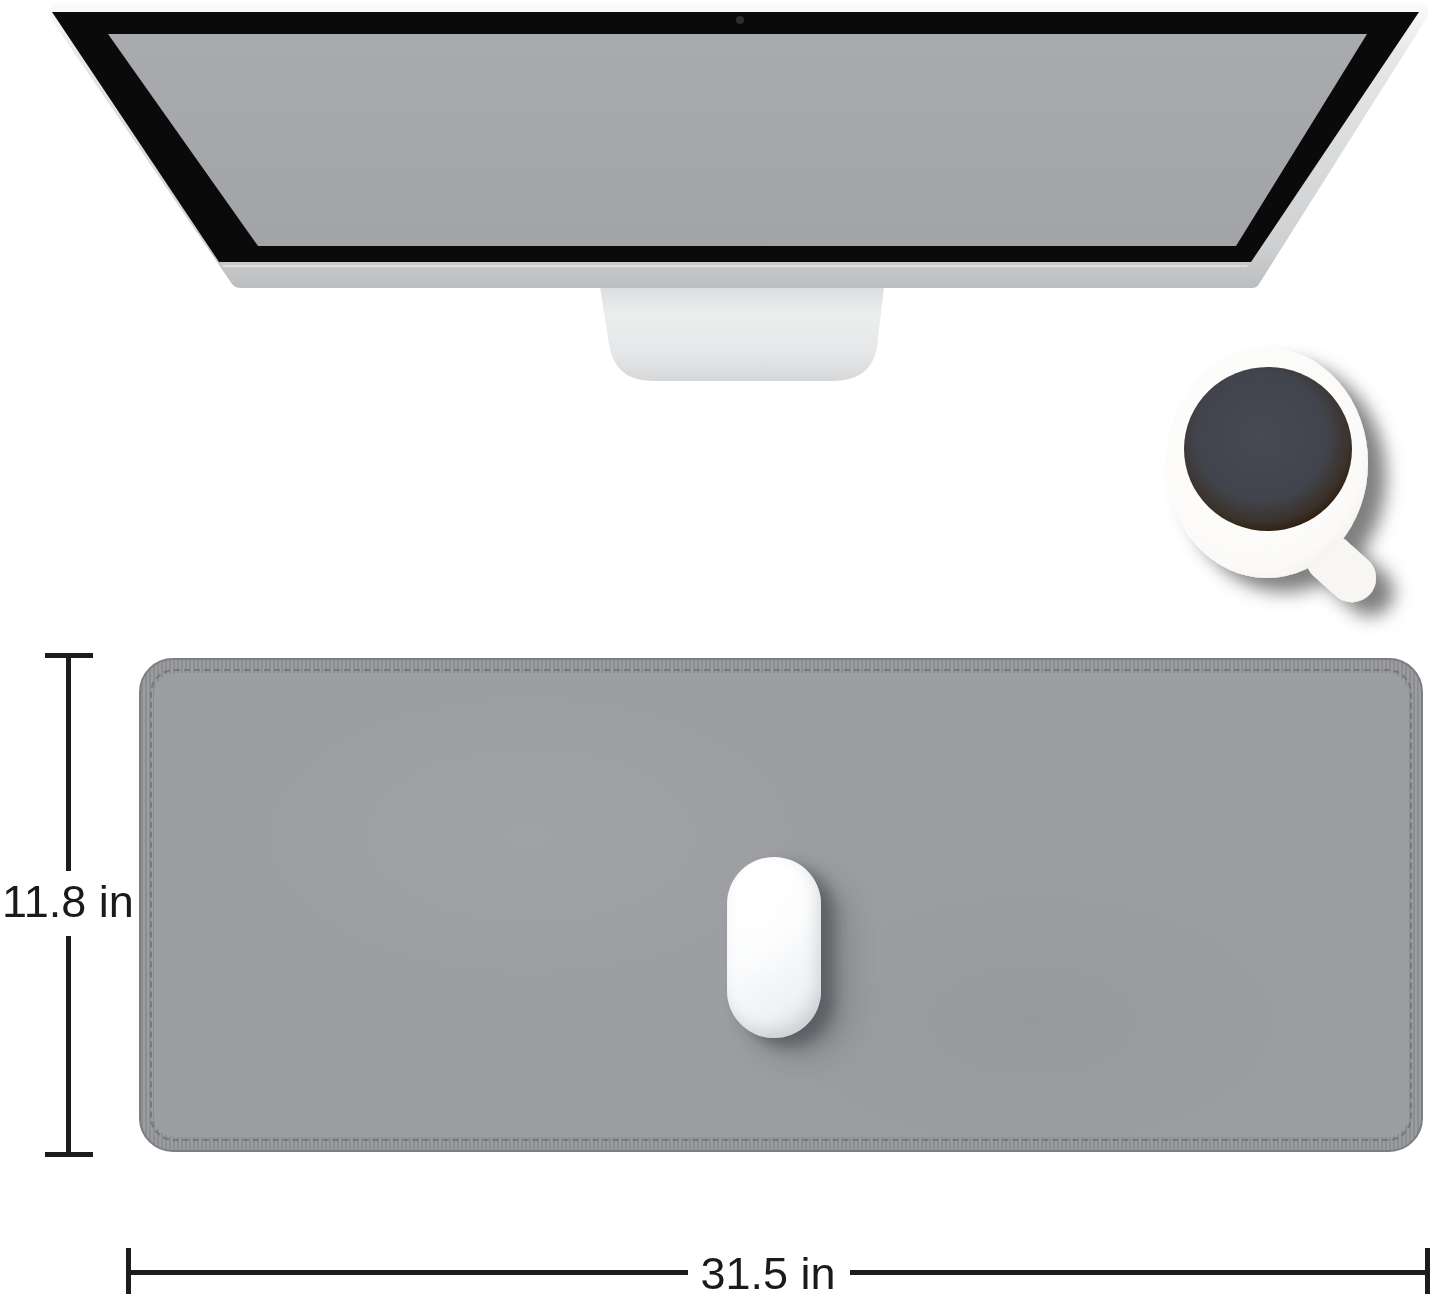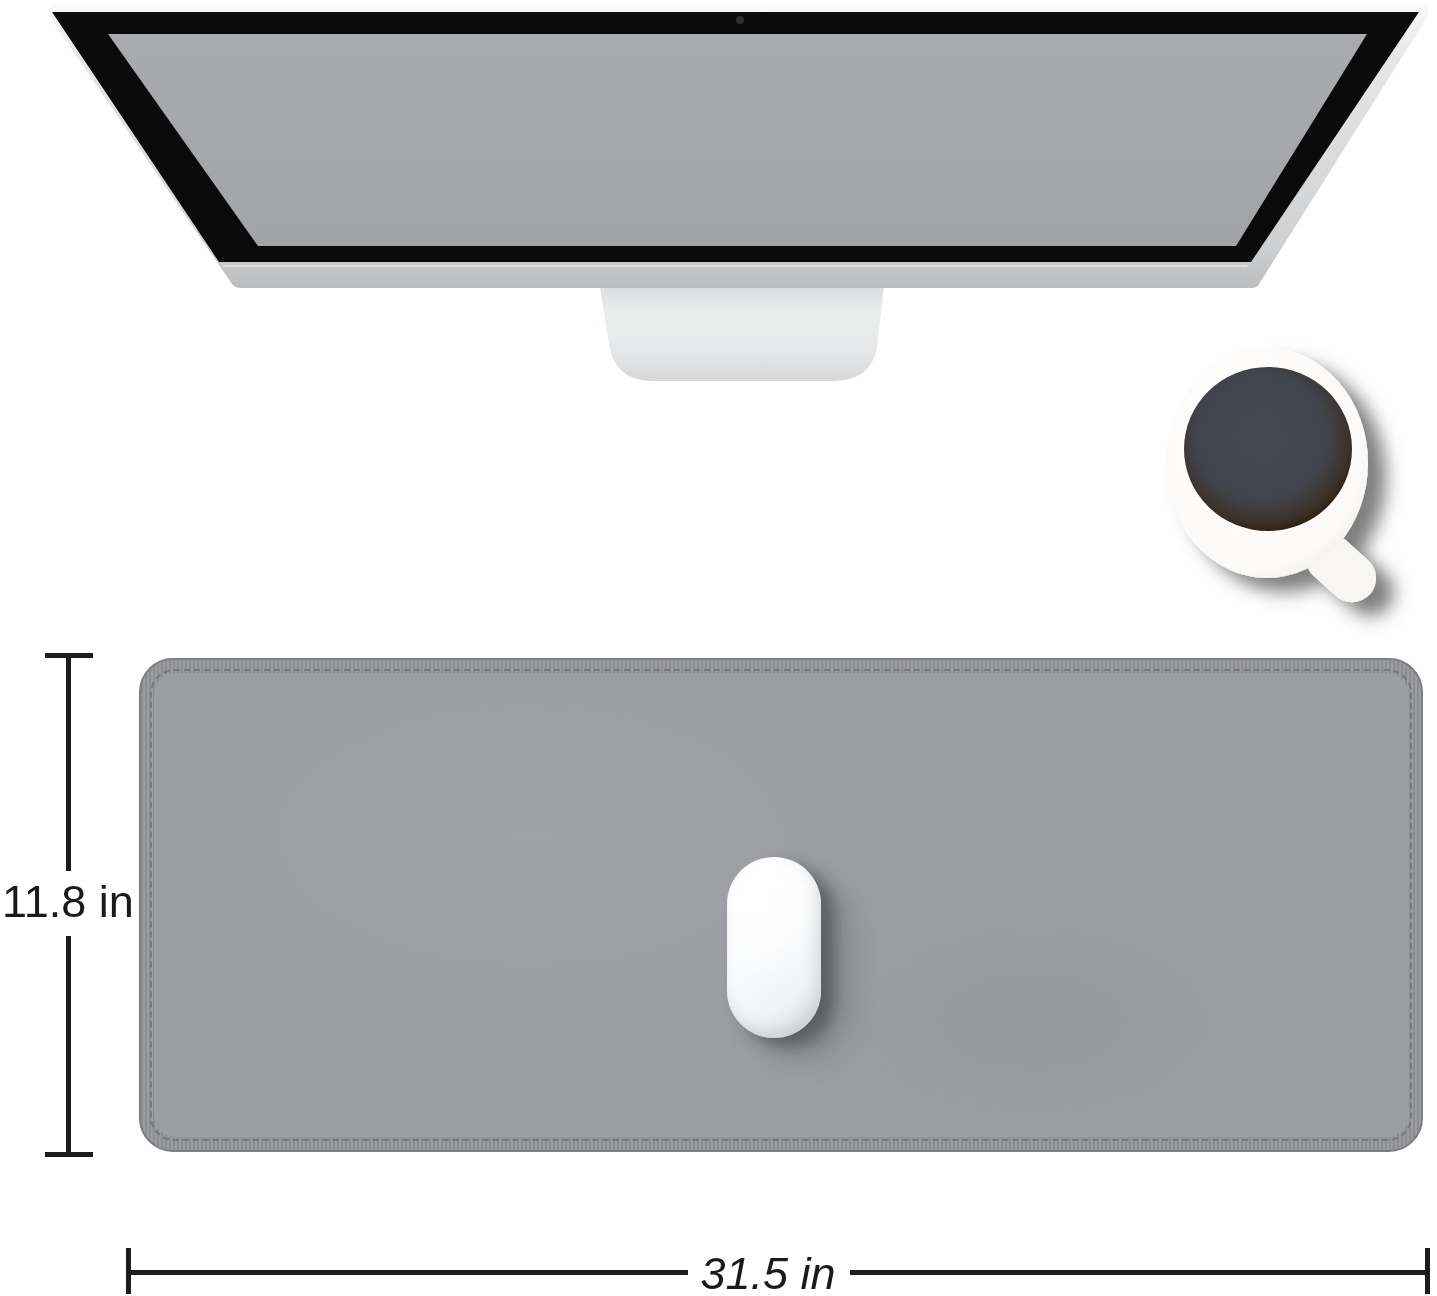--- a/index.html
+++ b/index.html
@@ -133,17 +133,17 @@
   <div class="abs mouse"></div>
 
   <div class="abs dim" style="left:45px;top:653px;width:48px;height:5px;"></div>
   <div class="abs dim" style="left:66px;top:653px;width:5px;height:218px;"></div>
   <div class="abs dim-label" style="left:2px;top:879px;width:126px;">11.8 in</div>
   <div class="abs dim" style="left:66px;top:936px;width:5px;height:219px;"></div>
   <div class="abs dim" style="left:45px;top:1152px;width:48px;height:5px;"></div>
 
   <div class="abs dim" style="left:126px;top:1248px;width:5px;height:46px;"></div>
   <div class="abs dim" style="left:126px;top:1270px;width:562px;height:5px;"></div>
-  <div class="abs dim-label" style="left:697px;top:1251px;width:142px;font-style:italic;">31.5 in</div>
+  <div class="abs dim-label" style="left:697px;top:1251px;width:142px;">31.5 in</div>
   <div class="abs dim" style="left:850px;top:1270px;width:580px;height:5px;"></div>
   <div class="abs dim" style="left:1425px;top:1248px;width:5px;height:46px;"></div>
 
 </div>
 
 </body></html>

